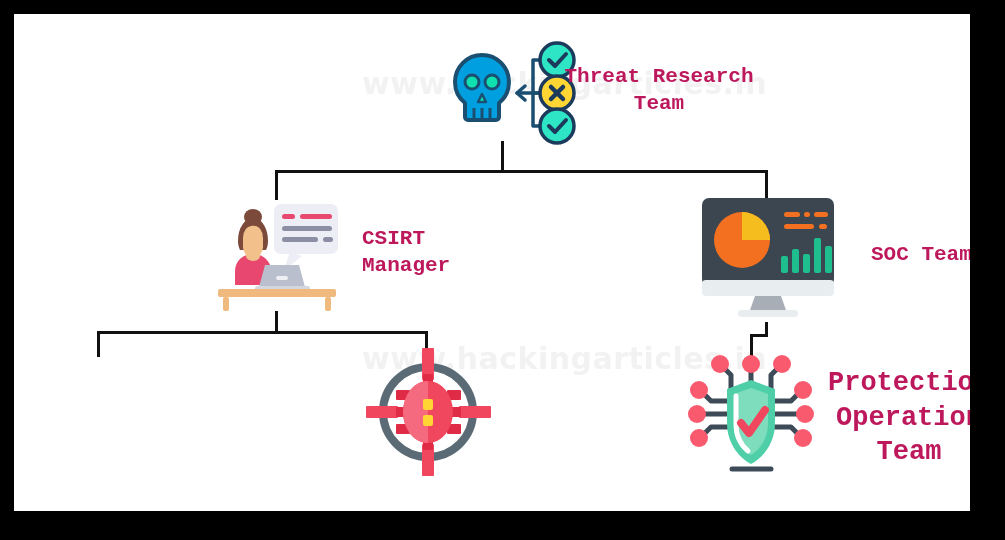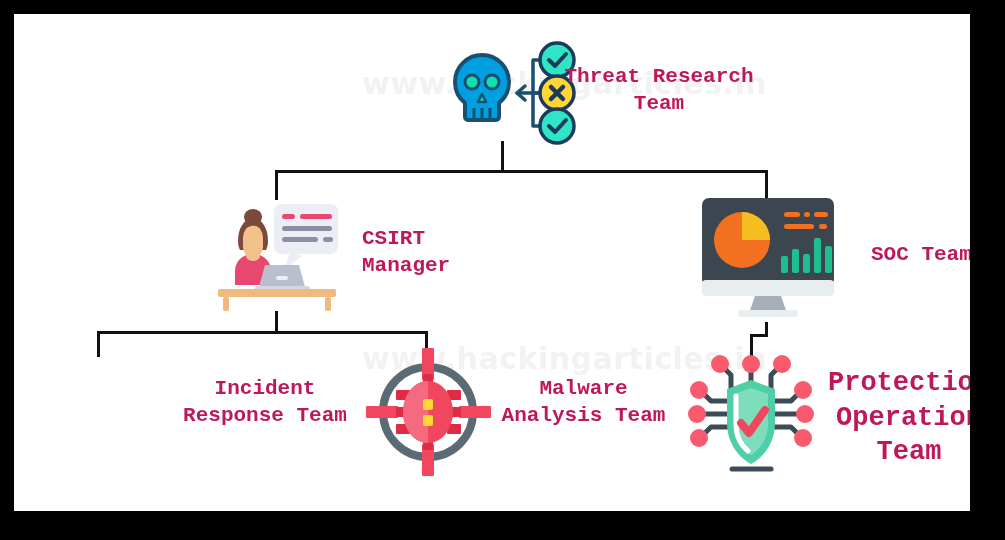--- a/index.html
+++ b/index.html
@@ -195,22 +195,20 @@
           <rect x="116" y="44" width="7" height="35" rx="2"></rect>
           <rect x="127" y="52" width="7" height="27" rx="2"></rect>
         </g>
 
         <path d="M57 102 l26 0 l6 17 l-38 0 z" fill="#A8AEB5"></path>
         <rect x="40" y="116" width="60" height="7" rx="3.5" fill="#E8EDF0"></rect>
       </svg>
     </div>
     <div class="node-label label-left" style="left:832px; top:228px; width:150px; font-size:21px;margin-left:25px;">SOC Team</div>
 
-    <div class="node-label label-center" style="left:146px; top:362px; width:210px; font-size:21px;">Incident
-Response Team</div>
 
     <div class="icon" style="left:352px; top:334px; width:125px; height:128px;">
       <svg width="125" height="128" viewBox="0 0 125 128">
         <circle cx="62" cy="64" r="45" fill="none" stroke="#5A6B75" stroke-width="8"></circle>
 
         <g fill="#F0475E">
           <rect x="56" y="0" width="12" height="32" rx="1"></rect>
           <rect x="56" y="96" width="12" height="32" rx="1"></rect>
           <rect x="0" y="58" width="32" height="12" rx="1"></rect>
           <rect x="93" y="58" width="32" height="12" rx="1"></rect>
@@ -226,22 +224,20 @@
           <rect x="57" y="26" width="10" height="12" rx="1"></rect>
           <rect x="57" y="90" width="10" height="12" rx="1"></rect>
         </g>
 
         <ellipse cx="62" cy="64" rx="25" ry="31" fill="#F0475E"></ellipse>
         <path d="M62 33 a25 31 0 0 0 0 62 z" fill="#F56A7E"></path>
         <rect x="57" y="51" width="10" height="11" rx="2" fill="#FFD633"></rect>
         <rect x="57" y="67" width="10" height="11" rx="2" fill="#FFD633"></rect>
       </svg>
     </div>
-    <div class="node-label label-center" style="left:472px; top:362px; width:195px; font-size:21px;">Malware
-Analysis Team</div>
 
     <div class="icon" style="left:670px; top:334px; width:135px; height:130px;">
       <svg width="135" height="130" viewBox="0 0 135 130">
 
         <g fill="none" stroke="#3D4A57" stroke-width="5" stroke-linecap="round" stroke-linejoin="round">
           <polyline points="36,16 47,27 47,48"></polyline>
           <line x1="67" y1="16" x2="67" y2="48"></line>
           <polyline points="98,16 87,27 87,48"></polyline>
           <polyline points="16,42 27,53 46,53"></polyline>
           <line x1="14" y1="66" x2="46" y2="66"></line>

